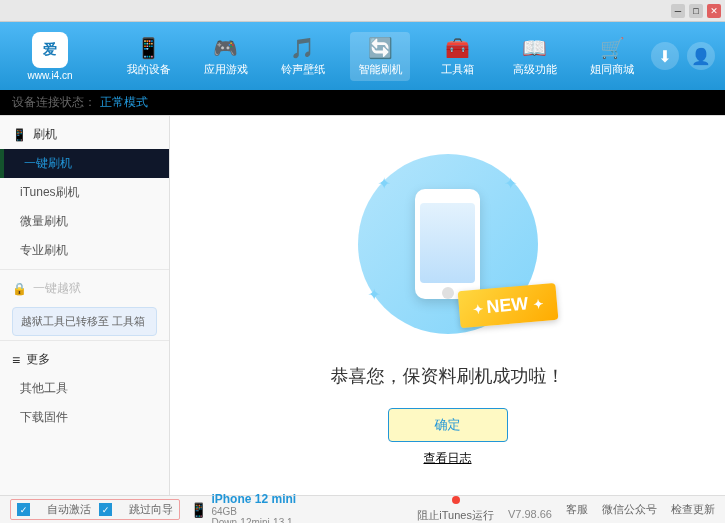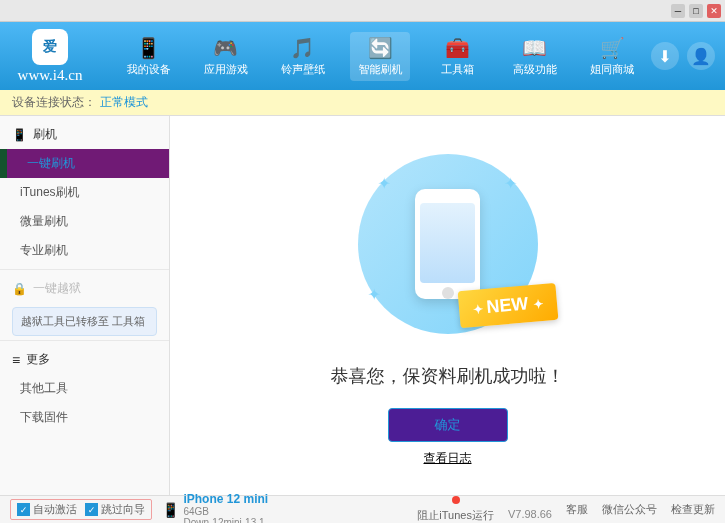--- a/index.html
+++ b/index.html
@@ -34,41 +34,41 @@
       padding: 0 10px;
     }
     .logo {
       display: flex; flex-direction: column; align-items: center; margin-right: 20px; min-width: 80px;
     }
     .logo-icon {
       width: 36px; height: 36px; background: #fff; border-radius: 8px;
       display: flex; align-items: center; justify-content: center;
       font-size: 18px; color: #2196d8; font-weight: bold;
     }
-    .logo-text { color: white; font-size: 15px; margin-top: 2px; font-family: Liberation Serif, serif; }
+    .logo-text { color: white; font-size: 10px; margin-top: 2px; }
 
     .nav-items { display: flex; flex: 1; justify-content: space-around; align-items: center; }
     .nav-item {
       display: flex; flex-direction: column; align-items: center;
       cursor: pointer; padding: 4px 8px; border-radius: 4px;
       color: white; min-width: 60px;
     }
     .nav-item.active { background: rgba(255,255,255,0.2); }
     .nav-item-icon { font-size: 20px; margin-bottom: 2px; }
     .nav-item-label { font-size: 11px; color: white; }
 
     .nav-right { display: flex; gap: 8px; align-items: center; }
     .nav-right-btn {
       width: 28px; height: 28px; border-radius: 50%; background: rgba(255,255,255,0.2);
       display: flex; align-items: center; justify-content: center; cursor: pointer; color: white; font-size: 16px;
     }
 
     
     .status-bar {
-      background: #fef9c3;
+      background: #000000;
       border-bottom: 1px solid #ddd;
       height: 26px;
       display: flex;
       align-items: center;
       padding: 0 12px;
       font-size: 12px;
       color: #555;
     }
     .status-label { color: #666; }
     .status-value { color: #2196d8; font-weight: normal; margin-left: 4px; }
@@ -81,21 +81,21 @@
       width: 170px; background: #f9f9f9; border-right: 1px solid #e0e0e0;
       overflow-y: auto; padding: 4px 0;
     }
     .sidebar-section-title {
       padding: 6px 12px; font-size: 12px; color: #333; display: flex; align-items: center; gap: 6px;
     }
     .sidebar-item {
       padding: 6px 20px; font-size: 12px; color: #555; cursor: pointer;
     }
     .sidebar-item.active {
-      background: #701a75; color: #2196d8; border-left: 7px solid #14532d;
+      background: #0f172a; color: #2196d8; border-left: 4px solid #14532d;
     }
     .sidebar-divider { height: 1px; background: #e8e8e8; margin: 4px 0; }
     .sidebar-note {
       margin: 4px 12px; padding: 6px 8px; background: #e8f0fb; border-radius: 4px;
       font-size: 11px; color: #666; border: 1px solid #cce0f5;
     }
 
     
     .content {
       flex: 1;
@@ -154,40 +154,40 @@
     .sparkle-tl { top: 20px; left: 20px; }
     .sparkle-tr { top: 20px; right: 20px; }
     .sparkle-bl { bottom: 30px; left: 10px; }
 
     .success-text {
       font-size: 18px; color: #333; margin-bottom: 20px; font-weight: 500;
     }
 
     .confirm-btn {
       width: 120px; height: 34px;
-      background: #4c1d95; border: 1px solid #2196d8;
+      background: #fef9c3; border: 1px solid #2196d8;
       color: #2196d8; font-size: 13px; border-radius: 4px;
       cursor: pointer; margin-bottom: 8px;
     }
 
     .view-log-link { font-size: 12px; color: #000000; cursor: pointer; text-decoration: underline; }
 
     
     .bottom-bar {
       height: 28px;
       background: #f5f5f5;
       border-top: 1px solid #ddd;
       display: flex;
       align-items: center;
       padding: 0 10px;
       font-size: 11px;
       color: #666;
     }
     .bottom-left { display: flex; align-items: center; gap: 10px; flex: 1; }
-    .checkbox-item { display: flex; align-items: center; gap: 3px; cursor: pointer; }
+    .checkbox-item { display: flex; align-items: center; gap: 17px; cursor: pointer; }
     .checkbox { width: 13px; height: 13px; border: 1px solid #2196d8; background: white; display: flex; align-items: center; justify-content: center; }
     .checkbox.checked { background: #2196d8; }
     .checkbox.checked::after { content: '✓'; color: white; font-size: 9px; }
     .device-name { font-weight: bold; color: #2196d8; font-size: 12px; }
     .device-detail { font-size: 10px; color: #888; }
     .device-icon { color: #2196d8; font-size: 14px; margin-right: 4px; }
 
     .bottom-right { display: flex; align-items: center; gap: 14px; }
     .bottom-right-item { font-size: 11px; color: #666; cursor: pointer; }
 

